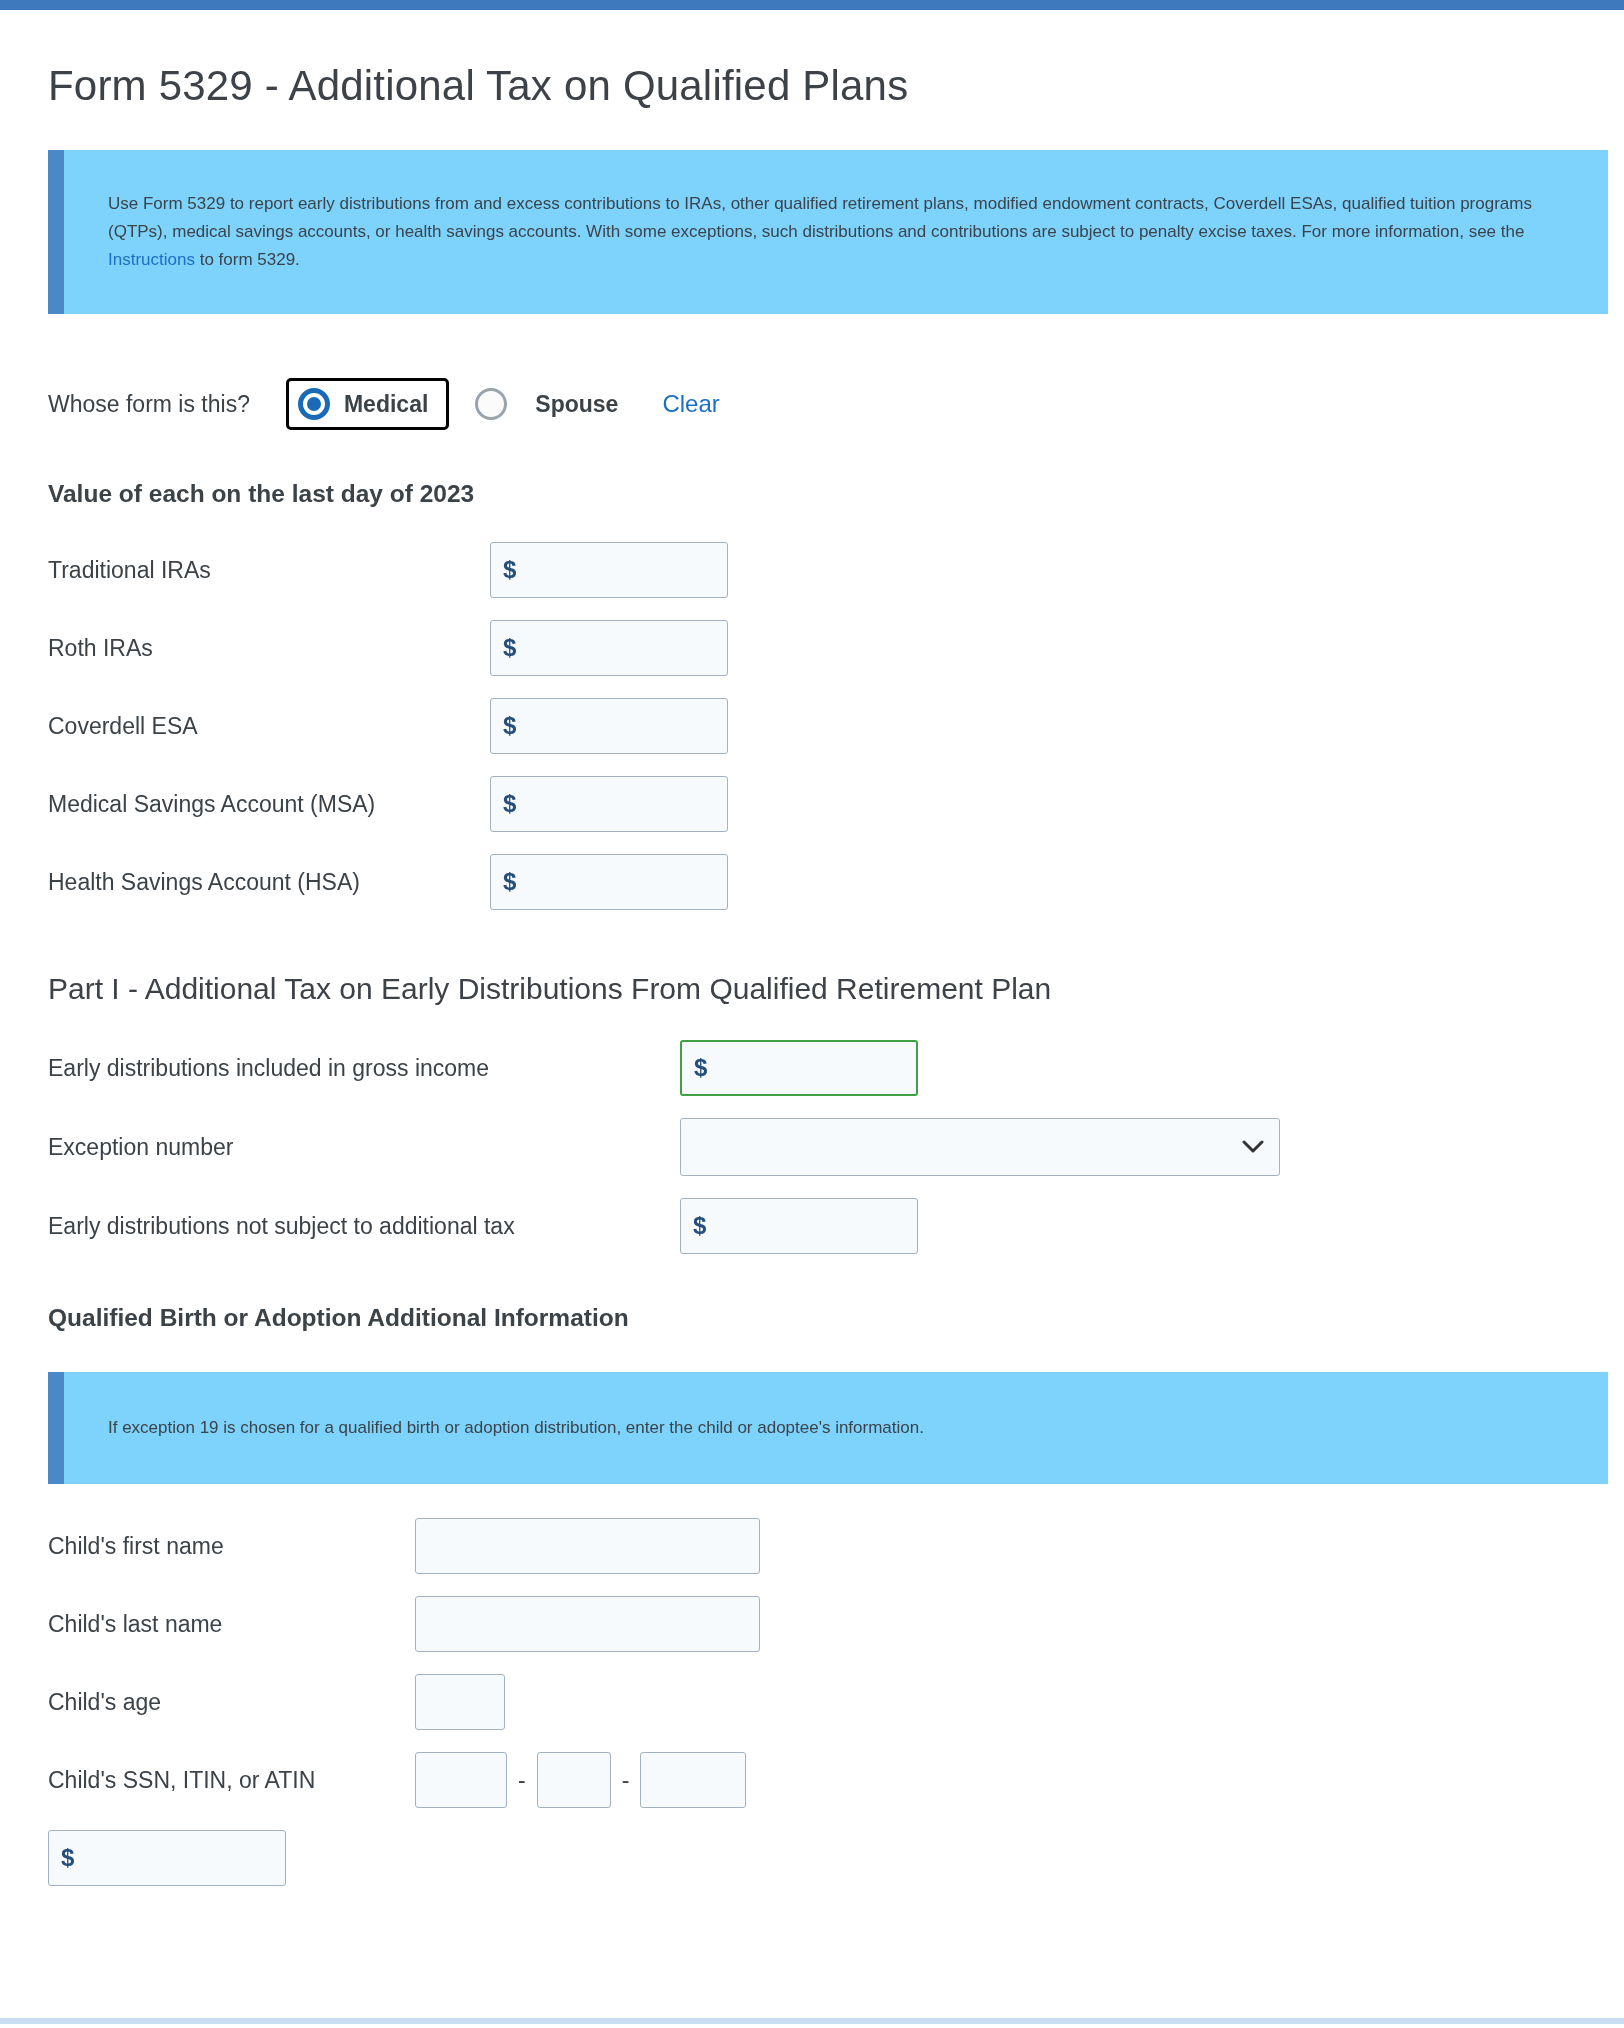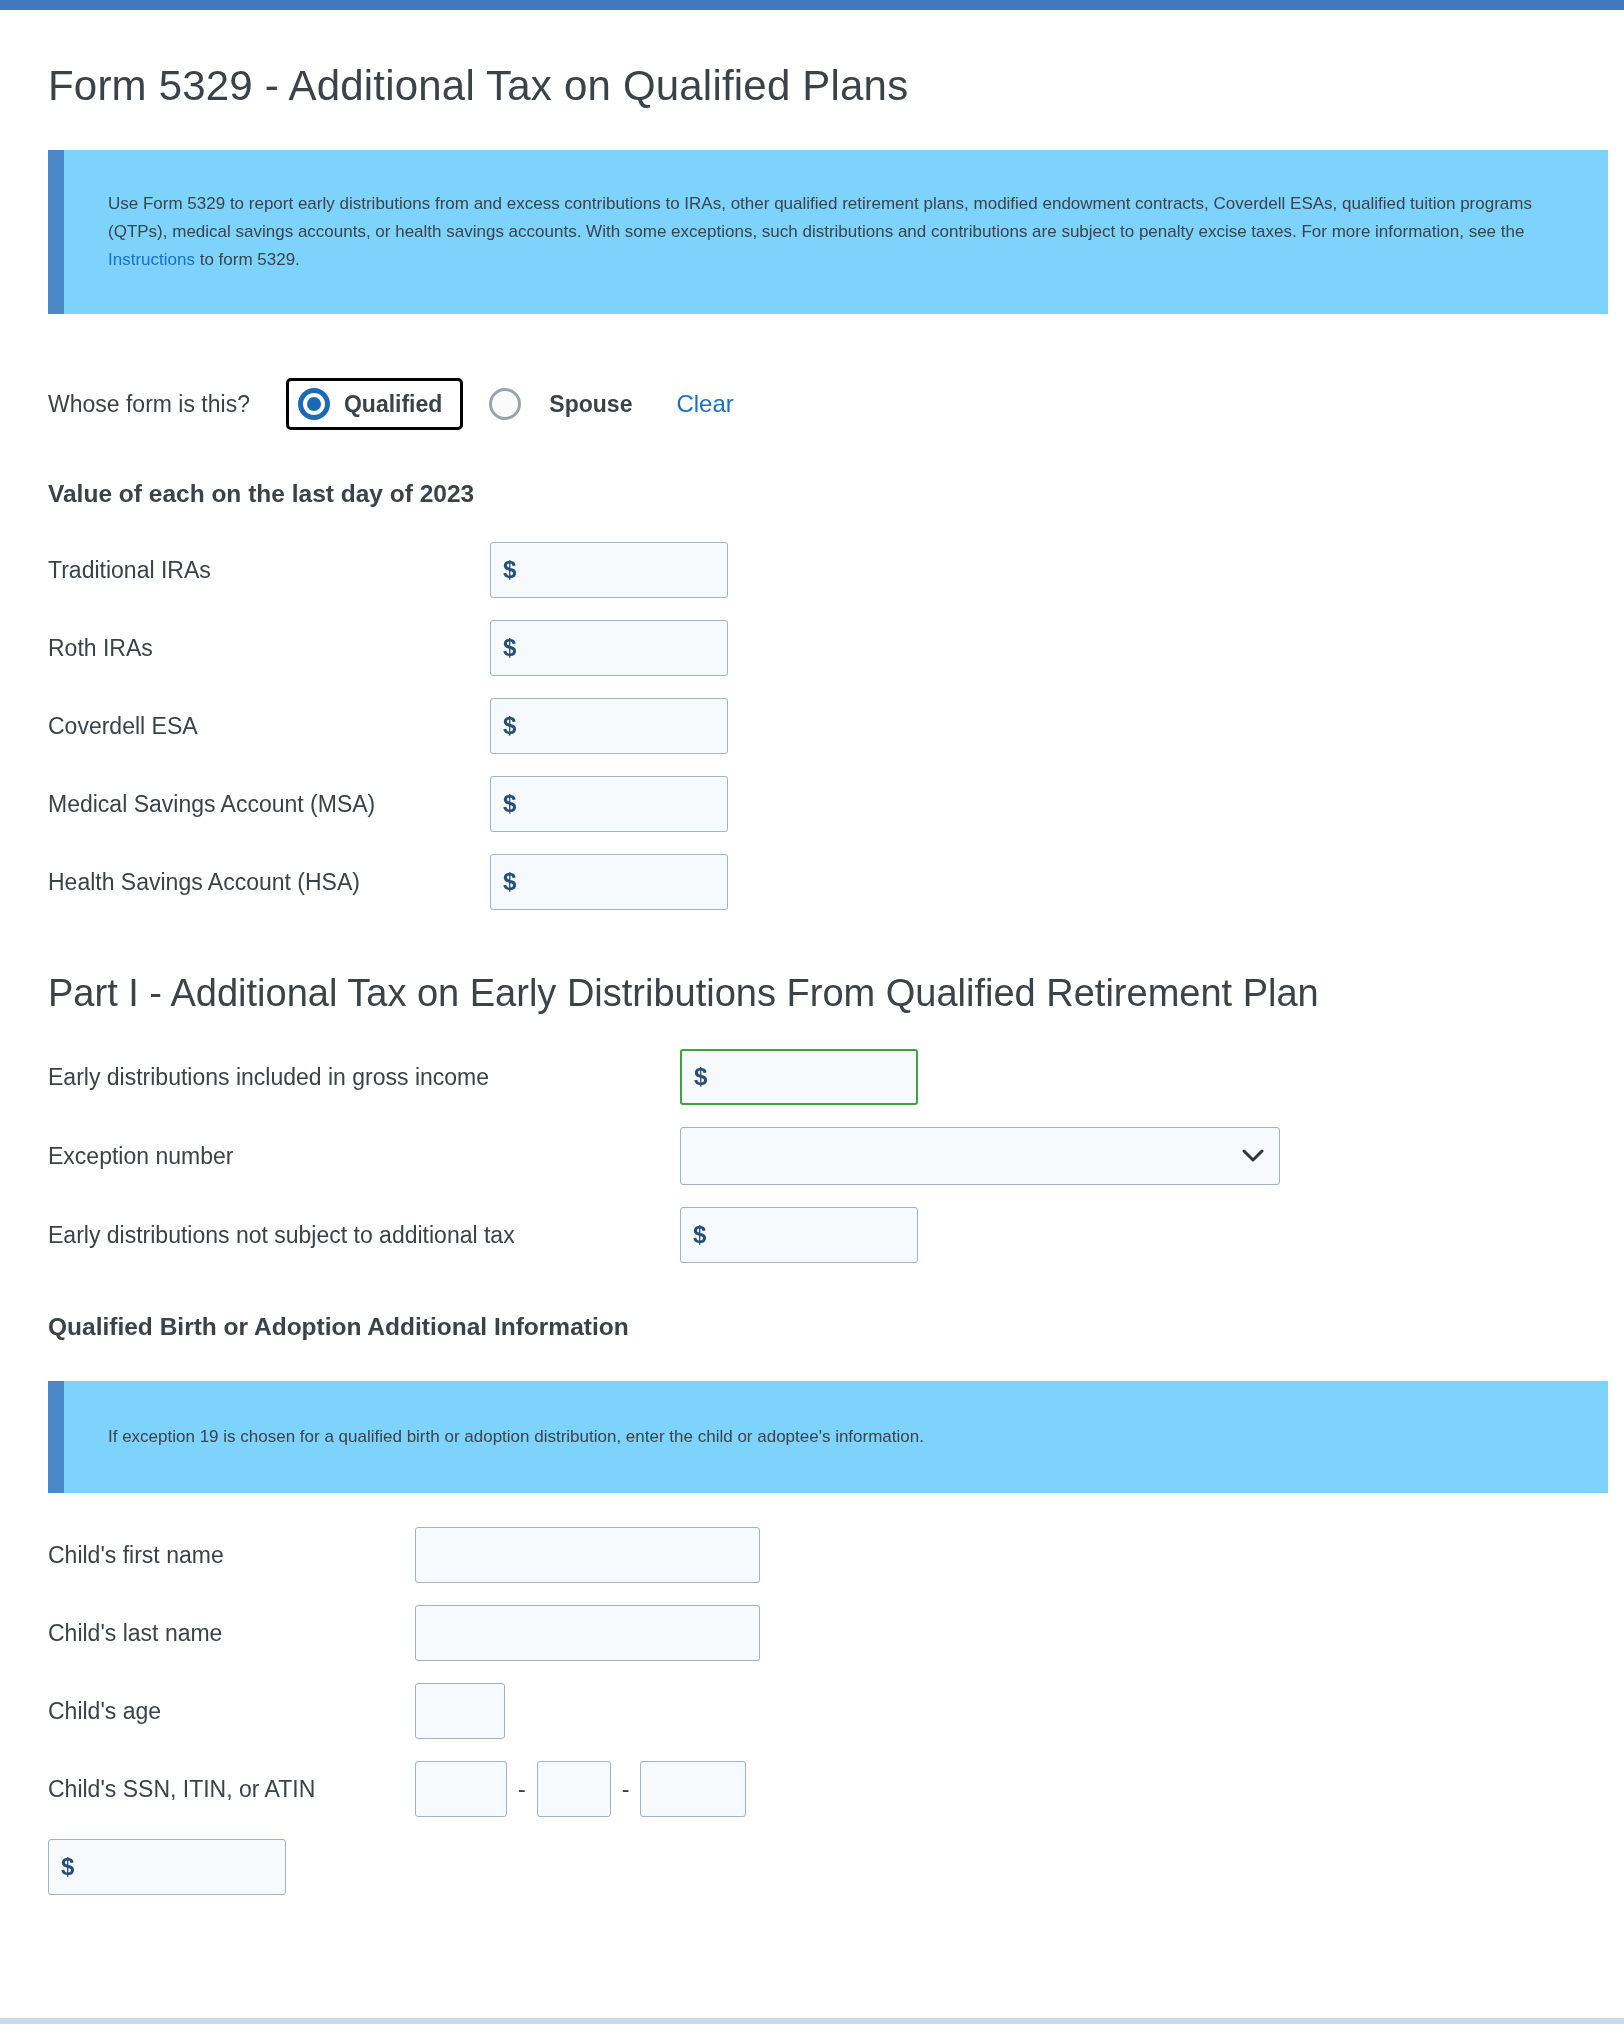--- a/index.html
+++ b/index.html
@@ -81,21 +81,21 @@
   .radio-circle.unselected { border: 3px solid #9aa3ad; background: #fbfbfc; }
   .clear-link { font-size: 24px; margin-left: 4px; }
 
   .section-heading {
     font-size: 24.5px;
     font-weight: 700;
     color: #3b4248;
     margin-top: 50px;
   }
   .part-heading {
-    font-size: 38px;
+    font-size: 30px;
     font-weight: 400;
     color: #3d4249;
     margin-top: 62px;
   }
 
   .field-row {
     display: flex;
     align-items: center;
     margin-top: 22px;
     font-size: 23px;
@@ -188,21 +188,21 @@
   <div class="infobox">
     <span>Use Form 5329 to report early distributions from and excess contributions to IRAs, other qualified retirement plans, modified endowment contracts, Coverdell ESAs, qualified tuition programs (QTPs), medical savings accounts, or health savings accounts. With some exceptions, such distributions and contributions are subject to penalty excise taxes. For more information, see the </span><a href="#" class="inline-link">Instructions</a><span> to form 5329.</span>
   </div>
 
   <div class="radio-row">
     <span class="radio-question">Whose form is this?</span>
     <span class="focus-ring">
       <span class="radio-circle selected">
           <span class="radio-dot"></span>
         </span>
-      <span class="radio-label">Qualified</span>
+      <span class="radio-label">Medical</span>
     </span>
     <span class="radio-option">
       <span class="radio-circle unselected"></span>
       <span class="radio-label">Spouse</span>
     </span>
     <a href="#" class="clear-link">Clear</a>
   </div>
 
   <div class="section-heading">Value of each on the last day of 2023</div>
 

